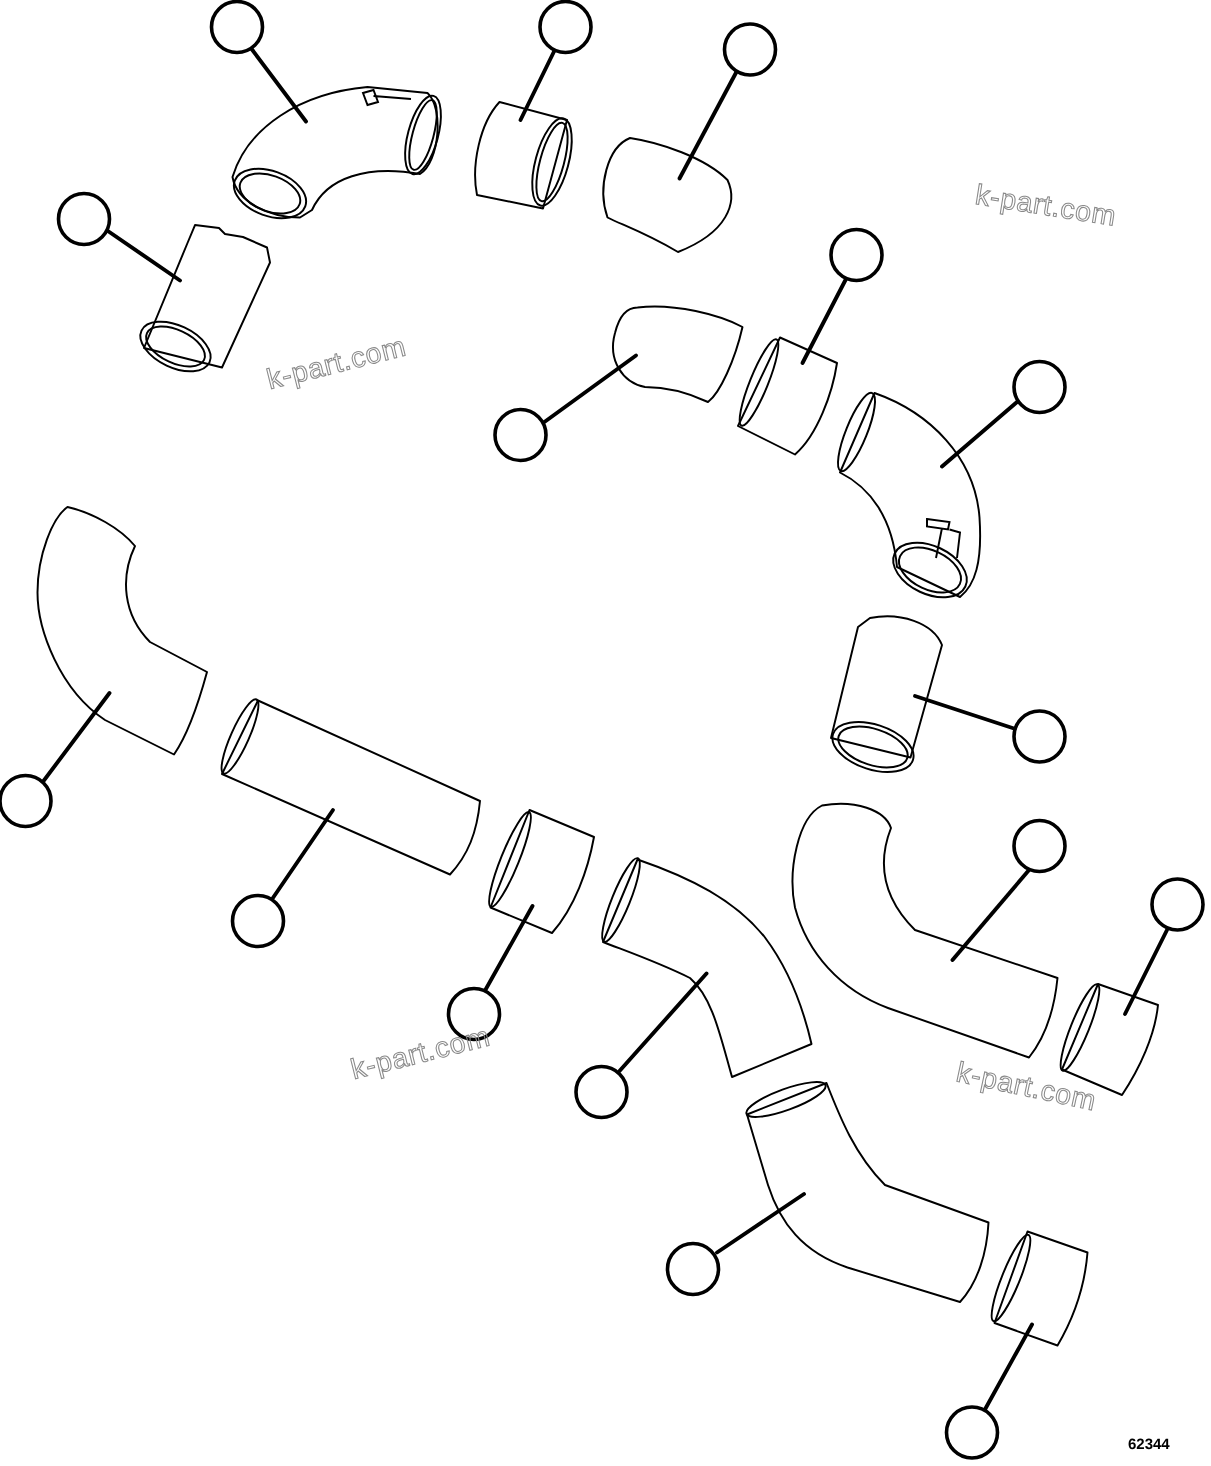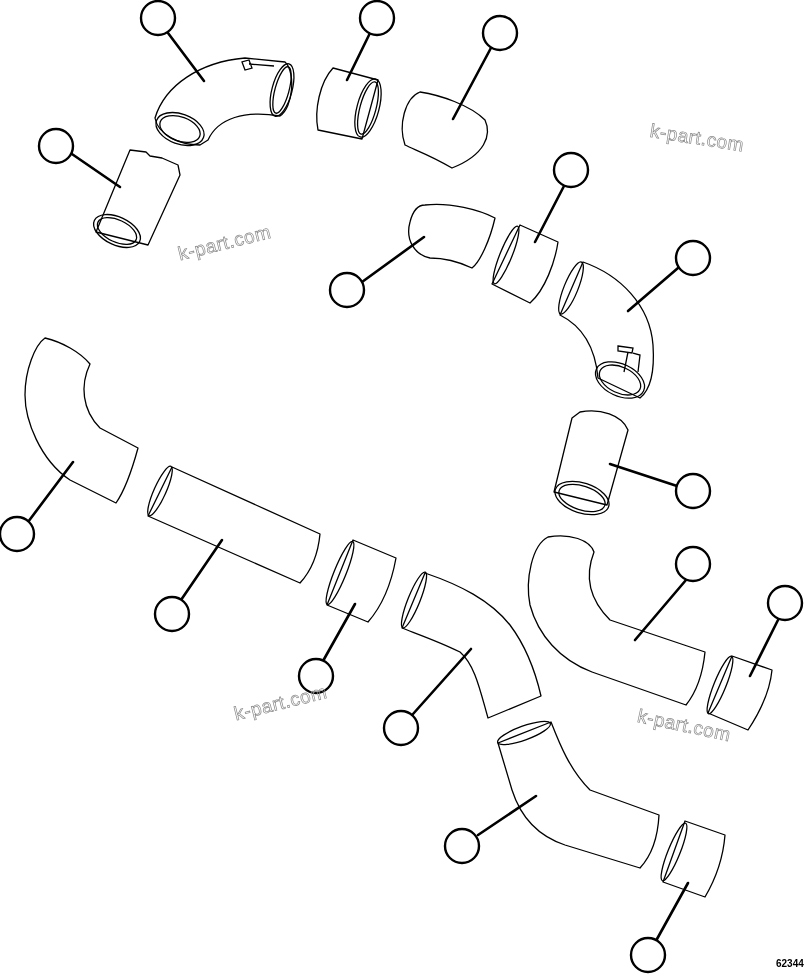--- a/index.html
+++ b/index.html
@@ -4,21 +4,21 @@
 <style>
   html, body { margin: 0; padding: 0; background: #ffffff; }
   #canvas { position: relative; width: 807px; height: 977px; overflow: hidden; background: #ffffff; }
   svg { position: absolute; left: 0; top: 0; }
   .part { fill: #ffffff; stroke: #000000; stroke-width: 1.3; stroke-linejoin: round; }
   .rim { fill: none; stroke: #000000; stroke-width: 1.3; }
   .leader { stroke: #000000; stroke-width: 2.6; fill: none; stroke-linecap: round; }
   .callout { fill: #ffffff; stroke: #000000; stroke-width: 2.4; }
   .wm { position: absolute; font-family: "Liberation Sans", sans-serif; font-size: 19px; color: transparent;
         -webkit-text-stroke: 0.7px #8a8a8a; letter-spacing: 0.5px; white-space: nowrap; transform-origin: left top; }
-  .figid { position: absolute; left: 776px; top: 958px; font-family: "Liberation Sans", sans-serif; font-weight: bold;
+  .figid { position: absolute; left: 752px; top: 958px; font-family: "Liberation Sans", sans-serif; font-weight: bold;
            font-size: 10px; color: #000000; }
 </style>
 </head>
 <body>
 
 <div id="canvas">
 <svg width="807" height="977" viewBox="0 0 807 977">
 
   <g>
     <path class="part" d="M155 118 C165 85 200 62 245 58 L285 62 C296 72 293 108 280 116 C245 110 218 118 208 140 L200 145 C180 145 158 135 155 118 Z"></path>

